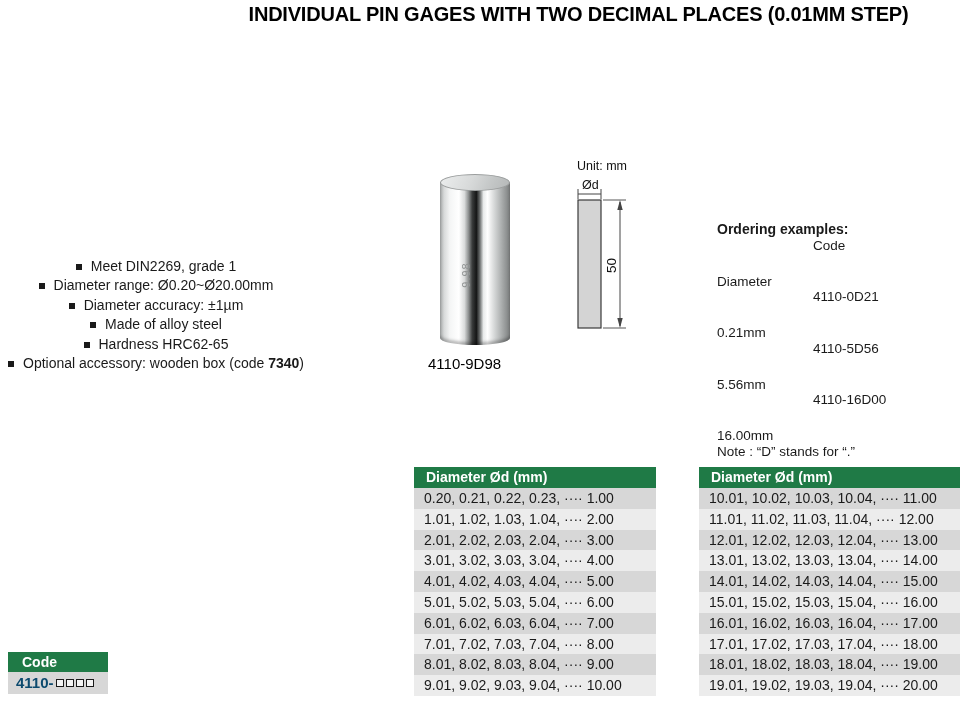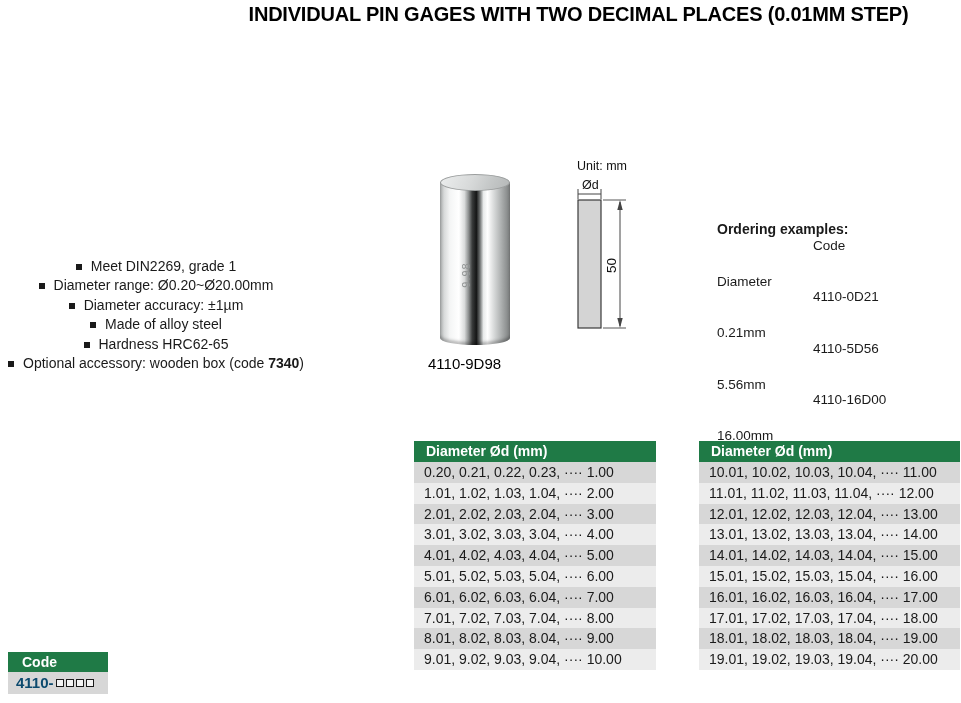--- a/index.html
+++ b/index.html
@@ -42,21 +42,21 @@
   
   .drawing{position:absolute;left:562px;top:152px;}
   .drawing text{font-family:"Liberation Sans", sans-serif;fill:#111;}
   
   .ordering{position:absolute;left:717px;top:222px;width:235px;font-size:13.5px;line-height:15.6px;}
   .ordering-heading{font-weight:bold;font-size:14px;}
   .ordering-row{display:flex;white-space:nowrap;}
   .ordering-col1{flex:0 0 96px;margin-top:36px;}
   .ordering-col2{flex:1 1 auto;}
   
-  .spec-table{position:absolute;top:441px;padding-left:15px;}
+  .spec-table{position:absolute;top:467px;padding-left:15px;}
   .spec-table.left{left:399px;width:242px;}
   .spec-table.right{left:684px;width:261px;}
   .spec-header{
     background:#1f7a46;color:#ffffff;font-weight:bold;font-size:14px;
     height:21px;line-height:21px;padding-left:12px;box-sizing:border-box;
   }
   .spec-row{
     height:20.8px;line-height:20.8px;font-size:14px;padding-left:10px;
     box-sizing:border-box;white-space:nowrap;color:#1a1a1a;
   }

